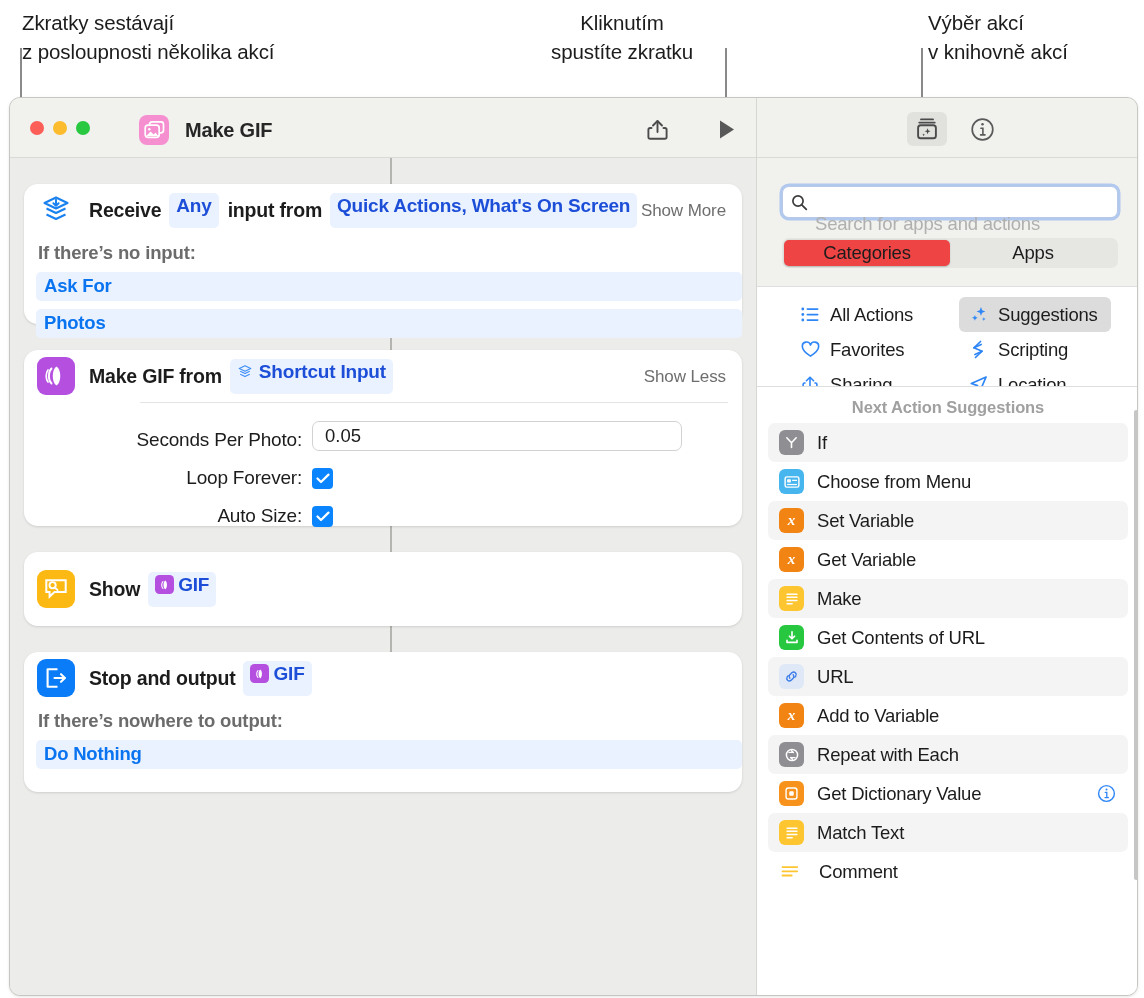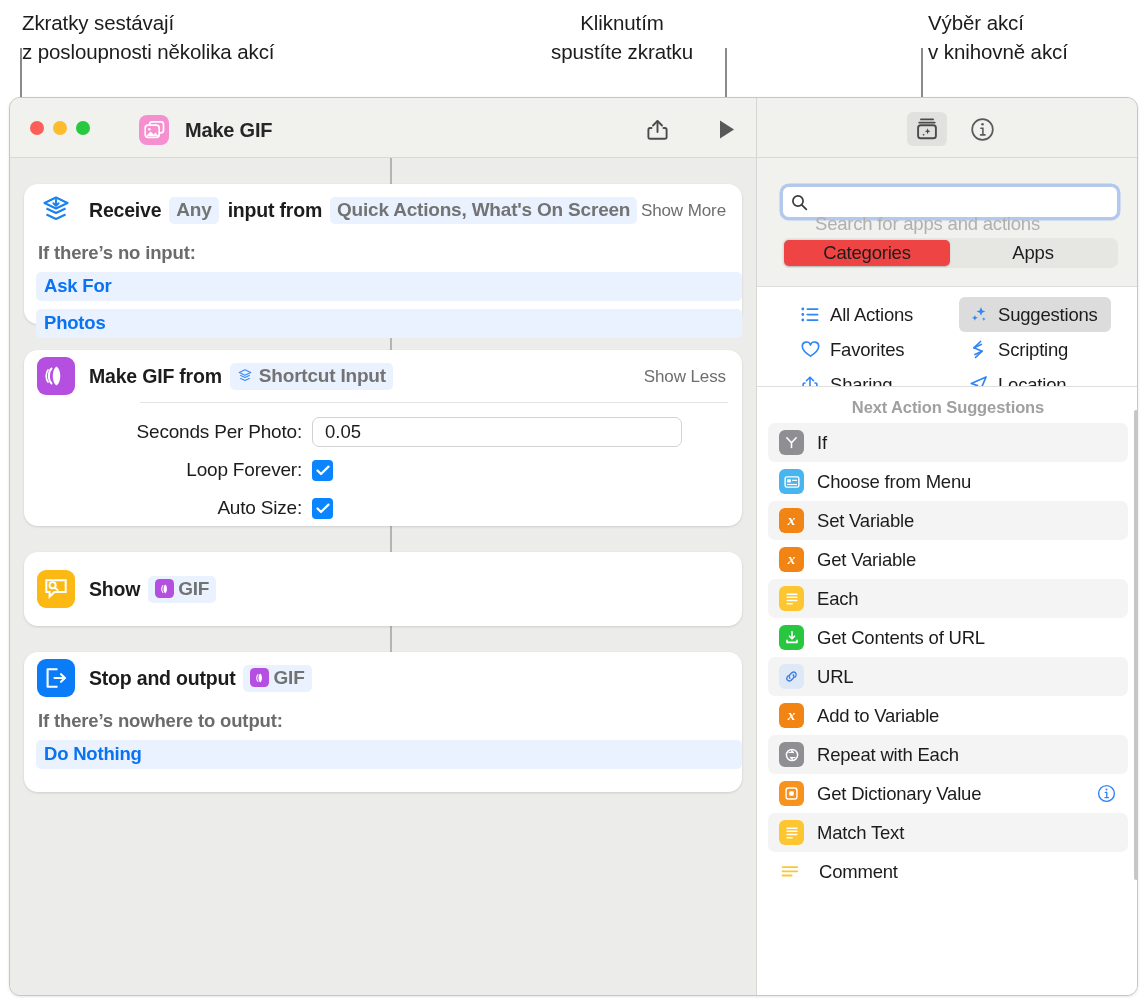--- a/index.html
+++ b/index.html
@@ -101,43 +101,43 @@
     display: flex; align-items: center; justify-content: center;
     flex: none;
   }
   .act-title {
     margin-left: 14px;
     font-size: 19.5px; font-weight: bold; color: #1c1c1c;
     letter-spacing: -0.2px;
   }
   .token {
     display: inline-flex; align-items: center; gap: 4px;
-    background: #eaf2ff; color: #737373;
+    background: #eaf2ff; color: #1d4ed8;
     font-size: 19px; font-weight: bold;
-    border-radius: 5px; padding: 2px 7px 3px 7px;
+    border-radius: 5px; padding: 2px 7px 11px 7px;
     margin-left: 8px; letter-spacing: -0.2px;
   }
   .show-toggle {
     position: absolute; right: 16px; top: 17px;
     font-size: 17px; color: #6e6e6e; letter-spacing: -0.1px;
   }
   .sub-label {
     font-size: 18.5px; font-weight: bold; color: #6b6b6b;
     padding: 0 0 0 14px; letter-spacing: -0.15px;
   }
   .chip-row { display: flex; gap: 8px; padding: 8px 0 0 12px; flex-direction: column; }
   .chip {
     background: #eaf2ff; color: #0a74f0;
     font-size: 18.5px; font-weight: bold;
     border-radius: 5px; padding: 3px 8px 4px 8px;
     letter-spacing: -0.2px;
   }
   .hr { height: 1px; background: #e4e4e4; margin: 0 14px 0 116px; }
 
-  .param-row { display: flex; align-items: center; height: 38px; }
+  .param-row { display: flex; align-items: flex-end; height: 38px; }
   .param-label {
     width: 278px; text-align: right;
     font-size: 19px; color: #1c1c1c; letter-spacing: -0.2px;
   }
   .param-field {
     margin-left: 10px; width: 370px; height: 30px;
     border: 1px solid #d2d2d2; border-radius: 7px;
     background: #fff; display: flex; align-items: center;
     padding-left: 12px; font-size: 18.5px; color: #1c1c1c;
   }
@@ -592,21 +592,21 @@
 
         <div class="sugg-item alt">
           <span class="sugg-ico" style="background:#fdc630;">
             <svg width="14" height="13" viewBox="0 0 14 13">
               <rect x="1.4" y="1.4" width="11.2" height="1.5" rx="0.7" fill="#fff"></rect>
               <rect x="1.4" y="4.6" width="11.2" height="1.5" rx="0.7" fill="#fff"></rect>
               <rect x="1.4" y="7.8" width="11.2" height="1.5" rx="0.7" fill="#fff"></rect>
               <rect x="1.4" y="11" width="6.5" height="1.5" rx="0.7" fill="#fff"></rect>
             </svg>
           </span>
-          <span class="sugg-label">Each</span>
+          <span class="sugg-label">Make</span>
         </div>
 
         <div class="sugg-item">
           <span class="sugg-ico" style="background:#27c840;">
             <svg width="14" height="15" viewBox="0 0 14 15">
               <path d="M7 1.8 V8.6 M4.4 6.2 L7 8.8 L9.6 6.2" fill="none" stroke="#fff" stroke-width="1.6" stroke-linecap="round" stroke-linejoin="round"></path>
               <path d="M2 10.2 V12.4 H12 V10.2" fill="none" stroke="#fff" stroke-width="1.6" stroke-linecap="round" stroke-linejoin="round"></path>
             </svg>
           </span>
           <span class="sugg-label">Get Contents of URL</span>

